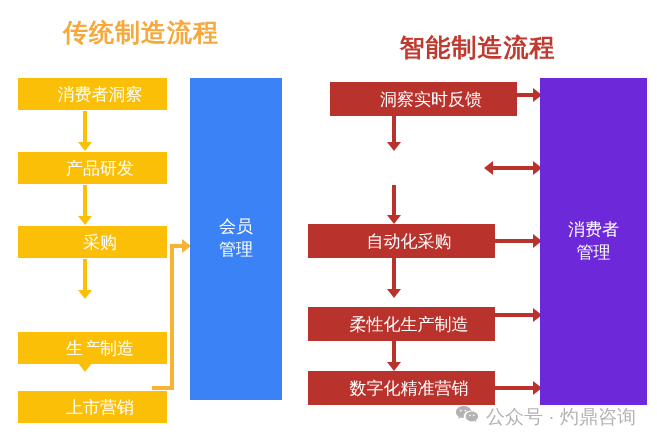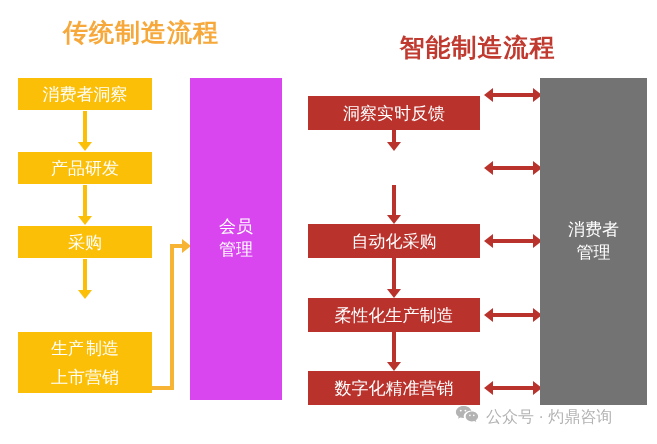--- a/index.html
+++ b/index.html
@@ -33,20 +33,21 @@
 
   
   .step {
     position: absolute;
     display: flex;
     align-items: center;
     justify-content: center;
     color: #ffffff;
     line-height: 1;
     white-space: nowrap;
+    padding-left: 15px;
   }
   .step-left {
     left: 18px;
     width: 134px;
     height: 32px;
     background: #FBBF08;
     font-size: 17px;
   }
   .step-right {
     left: 308px;
@@ -65,28 +66,28 @@
     color: #ffffff;
     font-size: 17px;
     line-height: 1.35;
     text-align: center;
   }
   .panel-left {
     left: 190px;
     top: 78px;
     width: 92px;
     height: 322px;
-    background: #d946ef;
+    background: #3b82f6;
   }
   .panel-right {
     left: 540px;
     top: 78px;
     width: 107px;
     height: 327px;
-    background: #737373;
+    background: #6d28d9;
   }
 
   
   .varrow {
     position: absolute;
     width: 14px;
   }
   .varrow .shaft {
     position: absolute;
     left: 5px;
@@ -149,21 +150,21 @@
 
   
   .watermark {
     position: absolute;
     left: 455px;
     top: 405px;
     display: flex;
     align-items: center;
     gap: 7px;
     color: #B3B3B3;
-    font-size: 16px;
+    font-size: 19px;
     line-height: 1;
     white-space: nowrap;
   }
   .wechat-icon { display: block; }
 </style>
 </head>
 <body>
 
 <div id="canvas">
 
@@ -175,21 +176,21 @@
   </div>
   <div class="step step-left" style="top:152px;">
     <span>产品研发</span>
   </div>
   <div class="step step-left" style="top:226px;font-family:Liberation Serif, serif;">
     <span>采购</span>
   </div>
   <div class="step step-left" style="top:300px;margin-top:32px;">
     <span>生产制造</span>
   </div>
-  <div class="step step-left" style="top:361px;">
+  <div class="step step-left" style="top:391px;">
     <span>上市营销</span>
   </div>
 
   <div class="varrow vyellow" style="left:78px; top:111px; height:40px;">
     <div class="shaft" style="height:31px;"></div>
       <div class="head" style="top:31px;"></div>
   </div>
   <div class="varrow vyellow" style="left:78px; top:185px; height:40px;">
     <div class="shaft" style="height:31px;"></div>
       <div class="head" style="top:31px;"></div>
@@ -213,27 +214,27 @@
     <div class="head" style="left:30px; top:4px;"></div>
   </div>
 
   <div class="panel panel-left">
     <div>
       <div>会员</div>
       <div>管理</div>
     </div>
   </div>
 
-  <div class="step step-right" style="top:96px;">
+  <div class="step step-right" style="top:82px;margin-left:22px;">
     <span>洞察实时反馈</span>
   </div>
   <div class="step step-right" style="top:224px;">
     <span>自动化采购</span>
   </div>
-  <div class="step step-right" style="top:298px;">
+  <div class="step step-right" style="top:307px;">
     <span>柔性化生产制造</span>
   </div>
   <div class="step step-right" style="top:371px;">
     <span>数字化精准营销</span>
   </div>
 
   <div class="varrow vred" style="left:387px; top:112px; height:39px;">
     <div class="shaft" style="height:30px;"></div>
       <div class="head" style="top:30px;"></div>
   </div>

